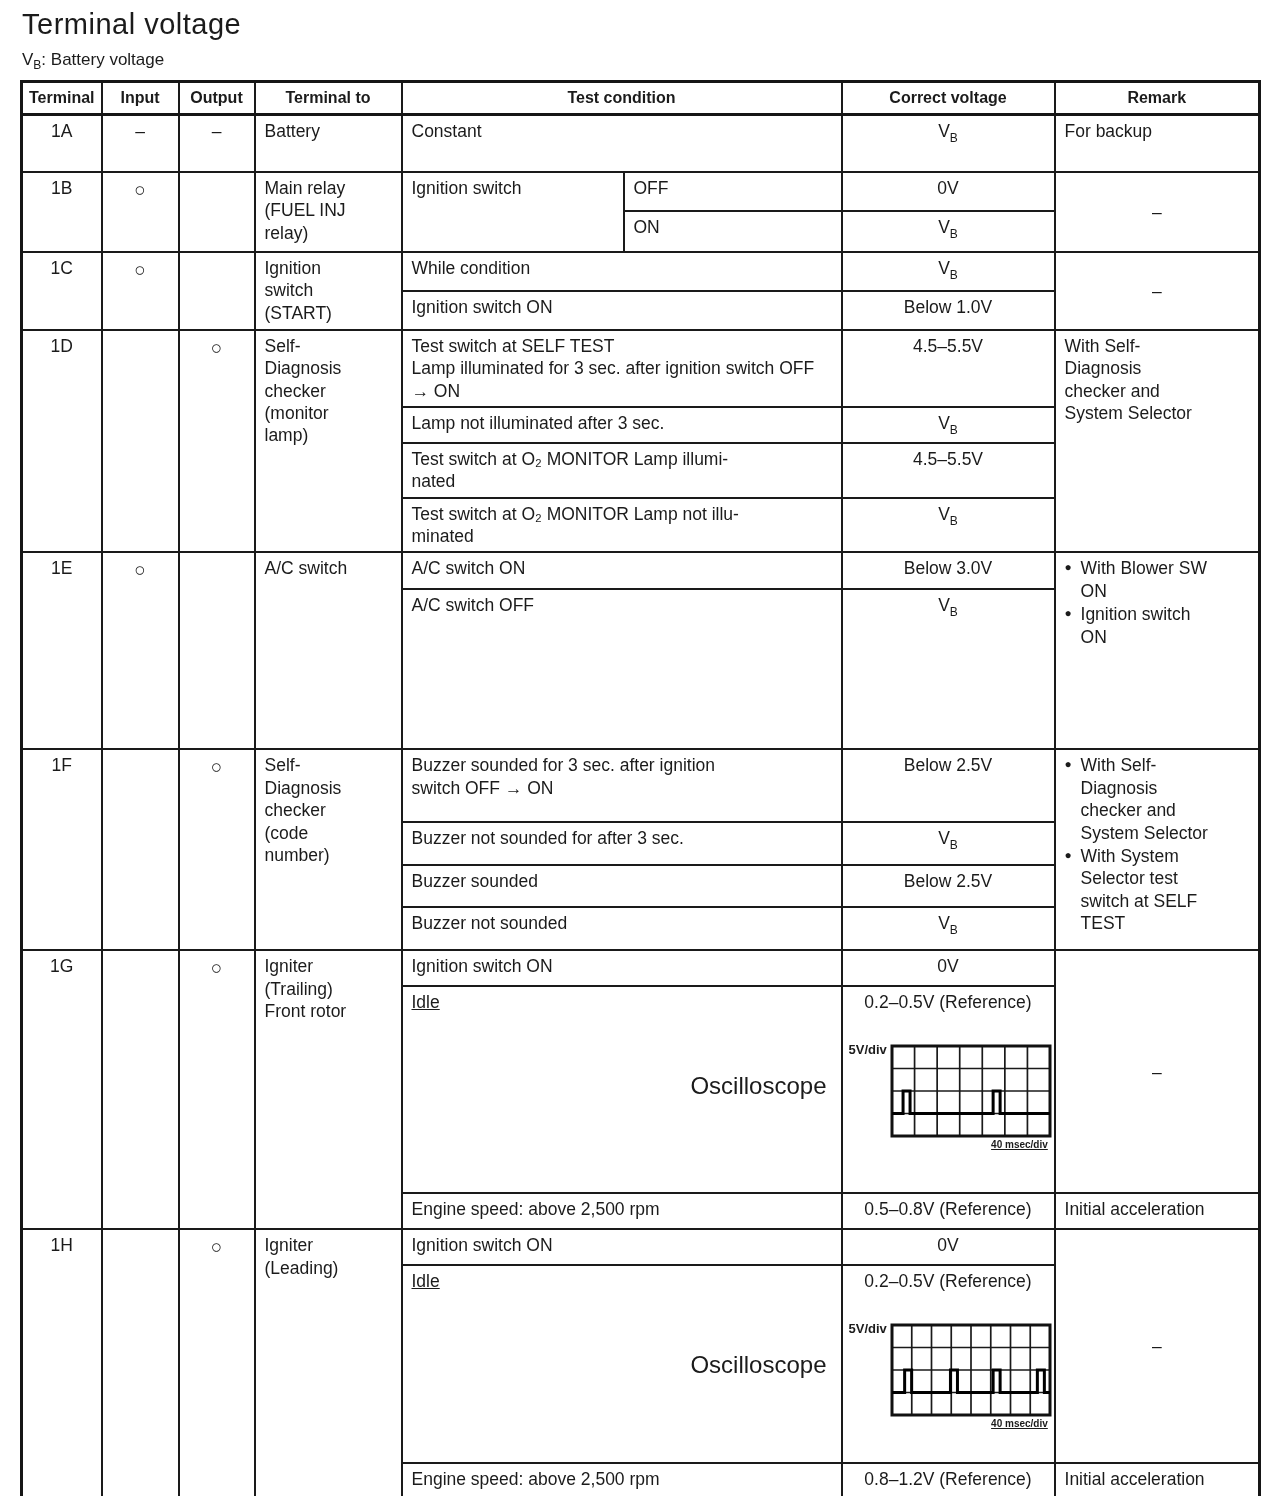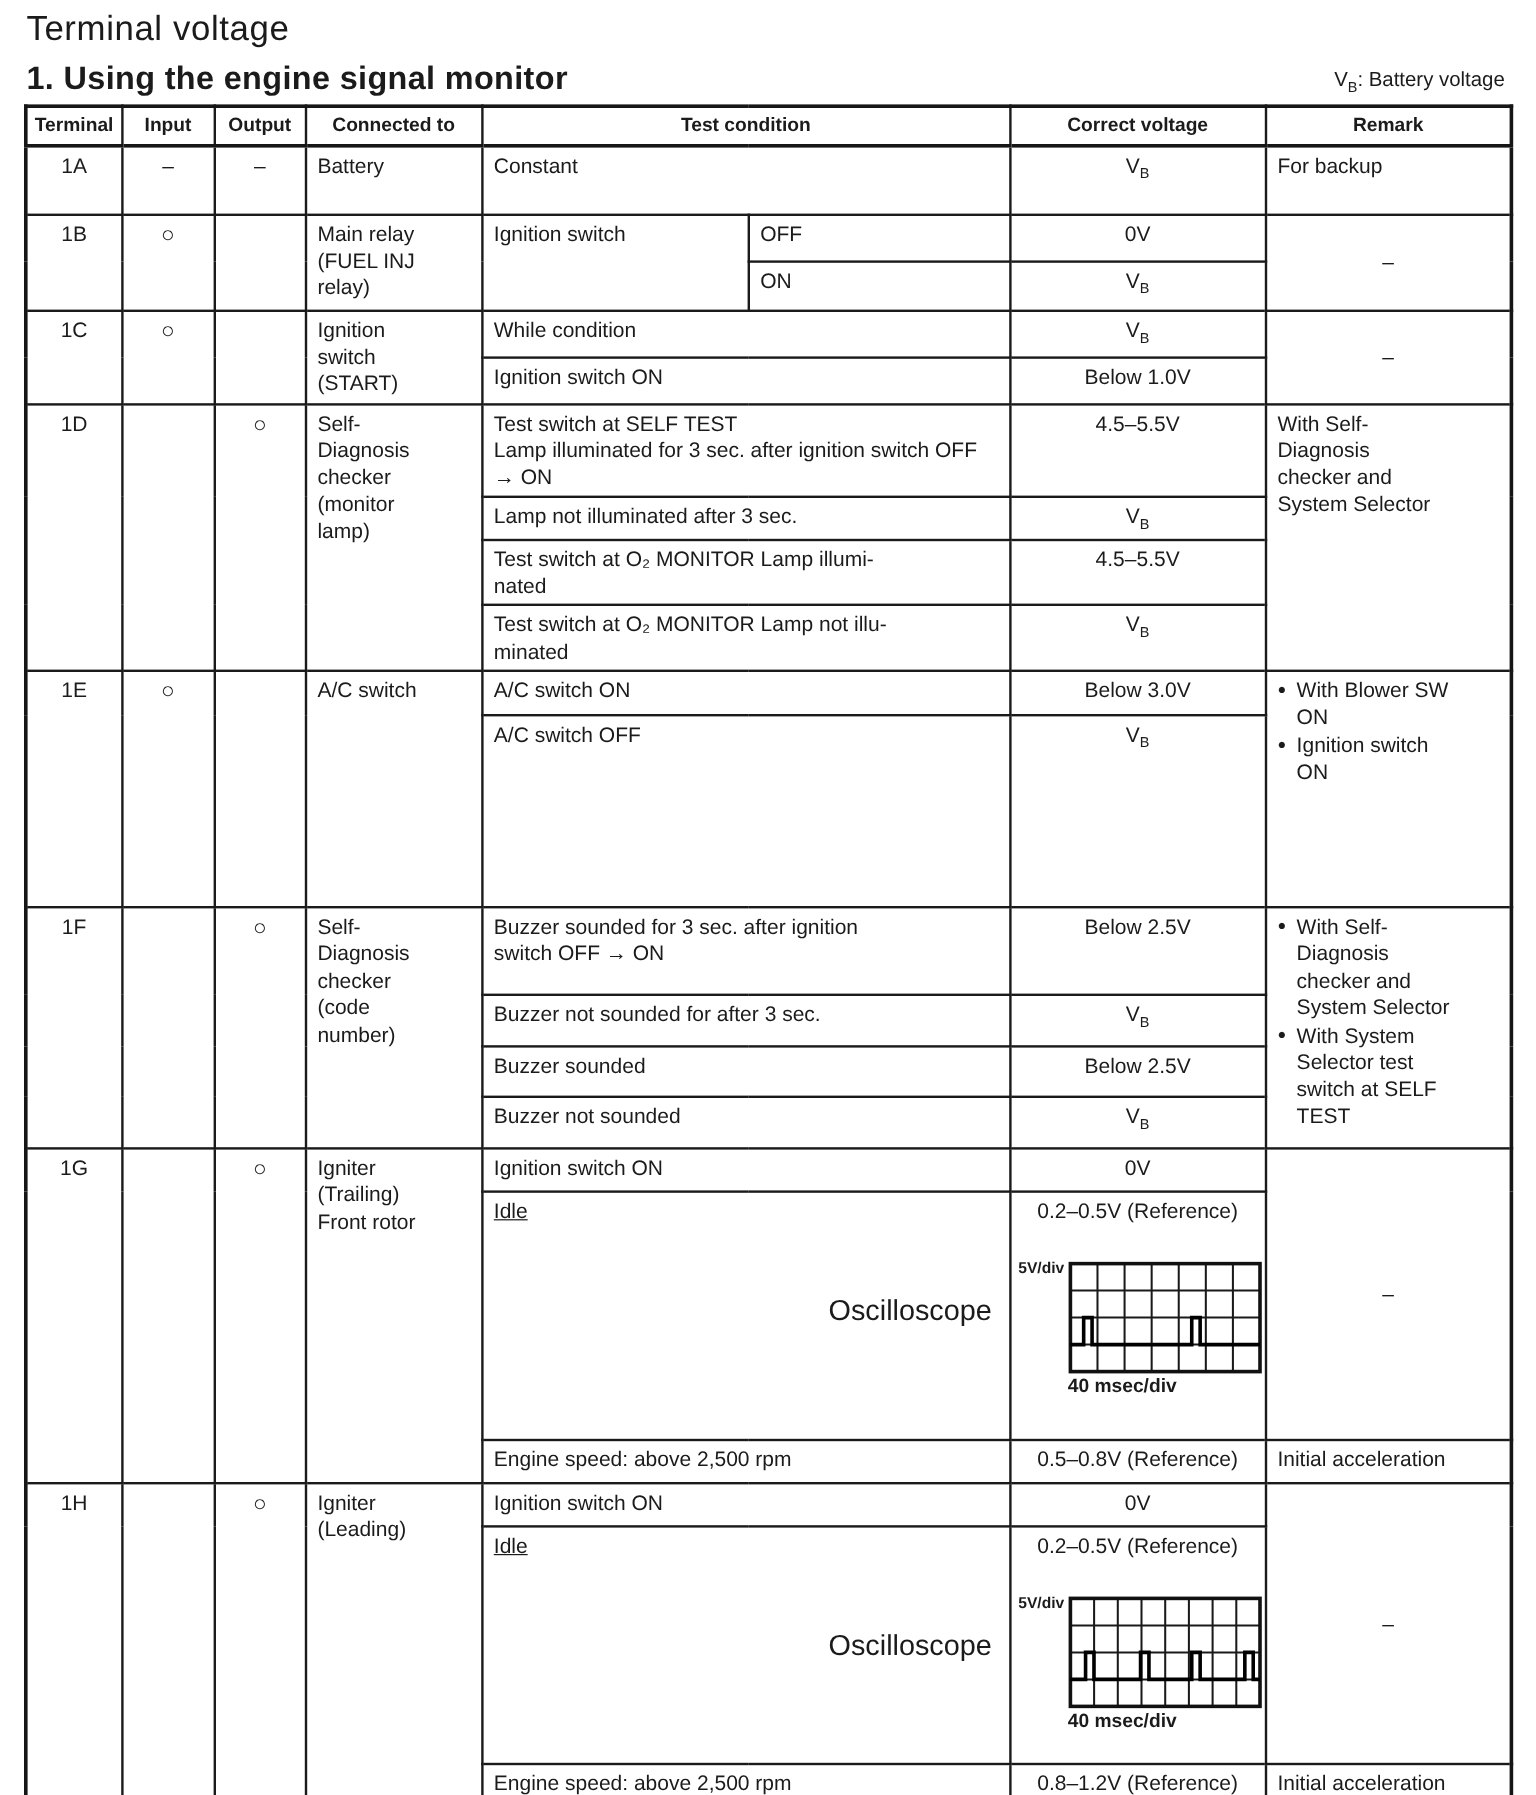--- a/index.html
+++ b/index.html
@@ -44,30 +44,29 @@
   .vb sub{font-size:12px;}
   .bullet-item{display:flex;white-space:pre-line;margin-bottom:1px;}
   .bullet-item .bullet{width:16px;flex:0 0 16px;font-size:12px;padding-top:3px;}
   .idle-cell{position:relative;text-decoration:underline;}
   .osc-label{position:absolute;right:14px;top:84px;font-size:24px;}
   .scope-cell{padding:4px 4px;}
   .vtext{text-align:center;}
   .scope{display:flex;align-items:flex-start;margin-top:27px;padding-left:2px;}
   .vdiv{font-size:13px;font-weight:bold;margin:-2px 3px 0 0;flex:0 0 auto;}
   .grid-wrap{width:160px;}
-  .tdiv{font-size:16px;font-weight:bold;text-align:left;margin-top:1px;padding-right:2px;}
+  .tdiv{font-size:10px;font-weight:bold;text-align:right;margin-top:1px;padding-right:2px;text-decoration:underline;}
   svg.scope-svg{display:block;}
 </style>
 </head>
 <body>
 
 <div class="page-title">Terminal voltage</div>
 
 <div class="heading-row">
-  <div class="section-heading">1. Using the engine signal monitor</div>
   <div class="legend">
     <span class="vb"><span>V</span><sub>B</sub></span><span>: Battery voltage</span>
   </div>
 </div>
 
 <table>
   <colgroup>
     <col style="width:80px">
       <col style="width:77px">
       <col style="width:76px">
@@ -76,21 +75,21 @@
       <col style="width:218px">
       <col style="width:213px">
       <col style="width:205px">
   </colgroup>
 
   <tbody>
       <tr style="height:27px">
     <th>Terminal</th>
     <th>Input</th>
     <th>Output</th>
-    <th>Connected to</th>
+    <th>Terminal to</th>
     <th colspan="2">Test condition</th>
     <th>Correct voltage</th>
     <th>Remark</th>
   </tr>
 
   <tr style="height:57px">
     <td class="c">1A</td>
     <td class="c">–</td>
     <td class="c">–</td>
     <td>Battery</td>

